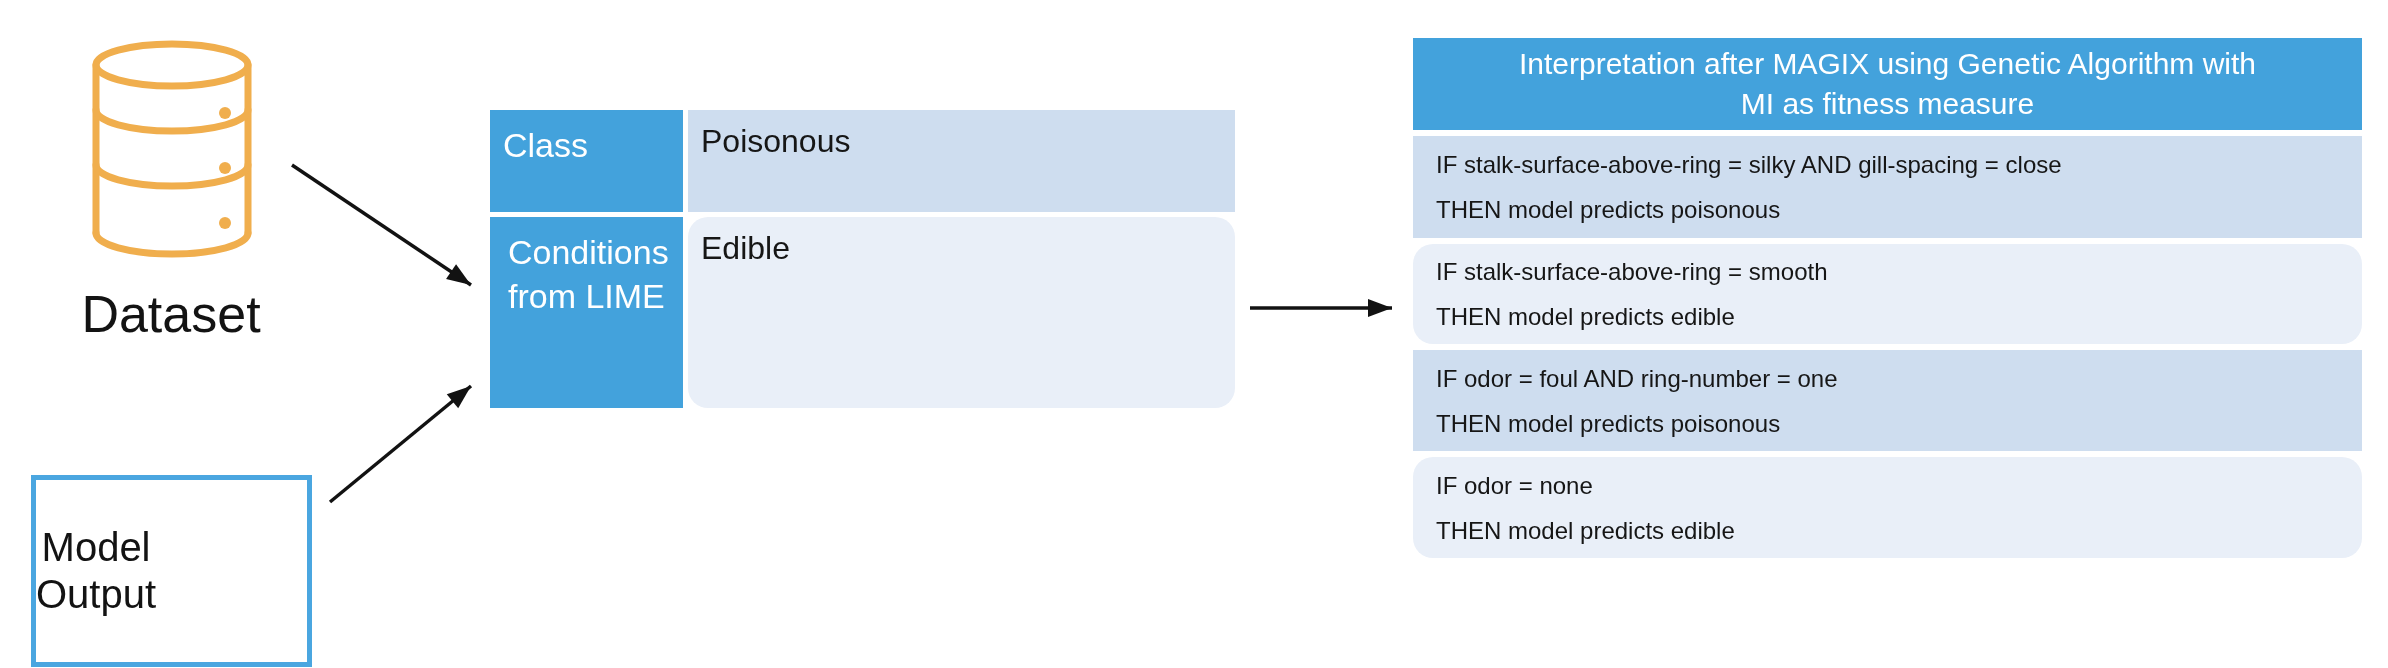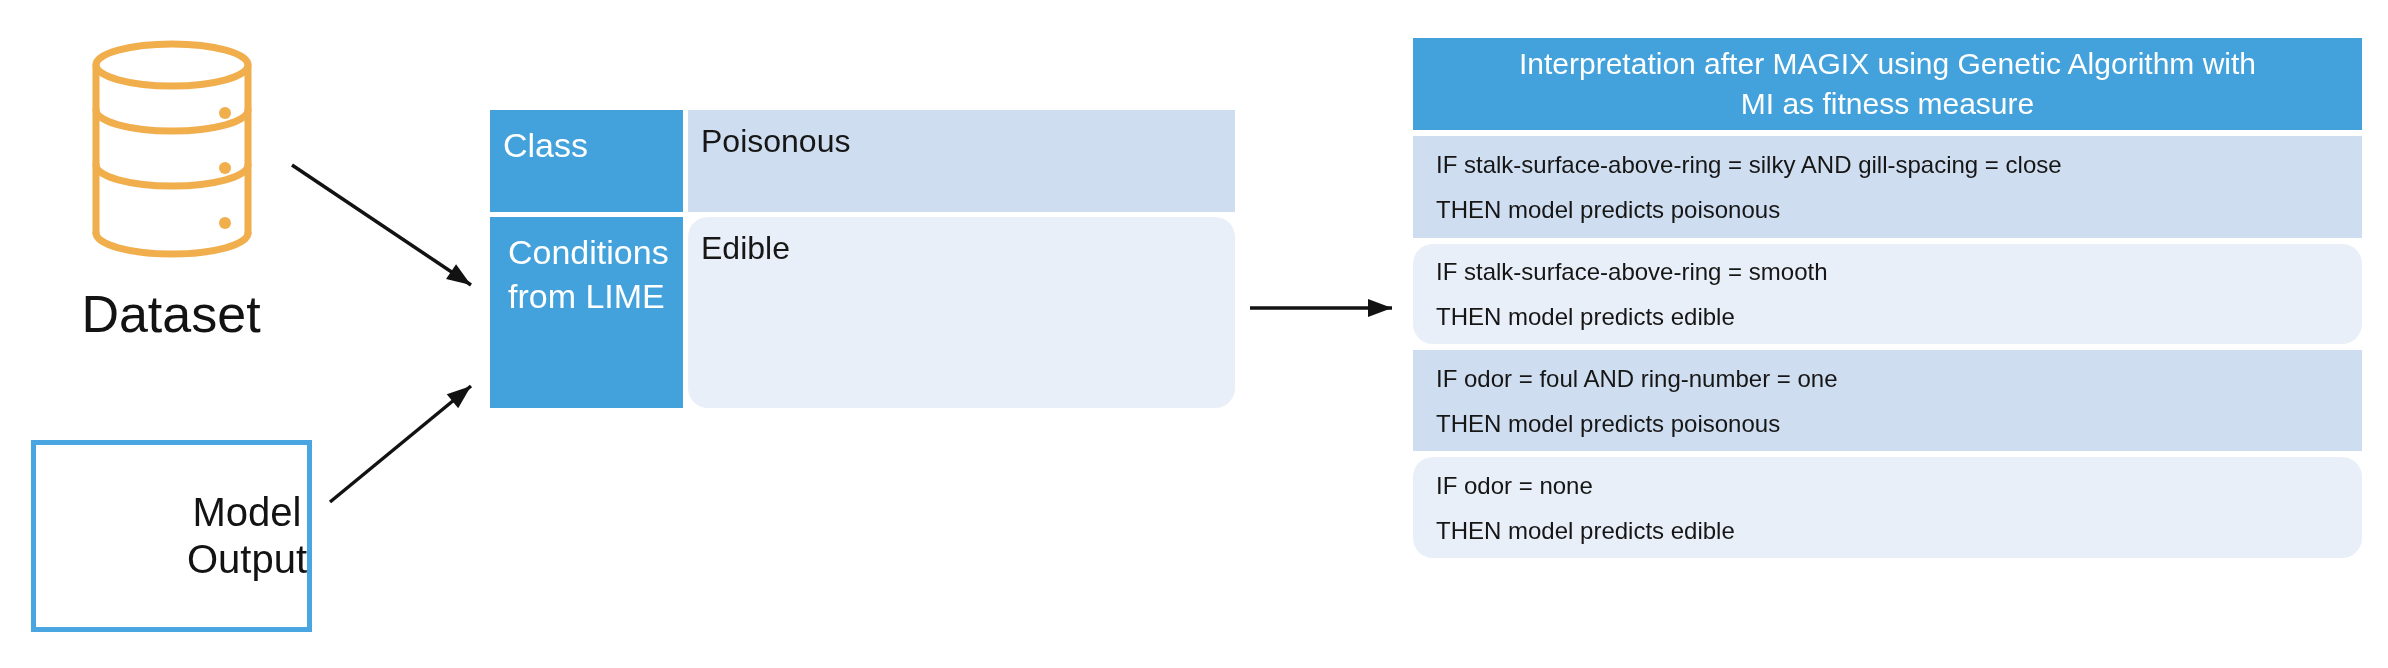--- a/index.html
+++ b/index.html
@@ -12,23 +12,23 @@
 
   
   .db-icon { position:absolute; left:92px; top:40px; }
   .dataset-label {
     position:absolute; left:46px; top:290px; width:250px;
     text-align:center; font-size:52px; line-height:48px; color:#131313;
   }
 
   
   .model-box {
-    position:absolute; left:31px; top:440px; width:281px; height:192px;
+    position:absolute; left:31px; top:475px; width:281px; height:192px;
     border:5px solid var(--border-blue,#4AA6E0); box-sizing:border-box; background:#fff;
-    display:flex; align-items:center; justify-content:flex-end;
+    display:flex; align-items:center; justify-content:flex-start;
   }
   .model-text { font-size:40px; line-height:47px; text-align:center; color:#131313; }
 
   
   .lime-table {
     position:absolute; left:490px; top:110px; width:745px;
     display:grid; grid-template-columns:193px 547px;
     grid-template-rows:102px 191px 98px; gap:5px;
   }
   .cell { box-sizing:border-box; font-size:32px; line-height:44px; padding:9px 10px 0 13px; }

